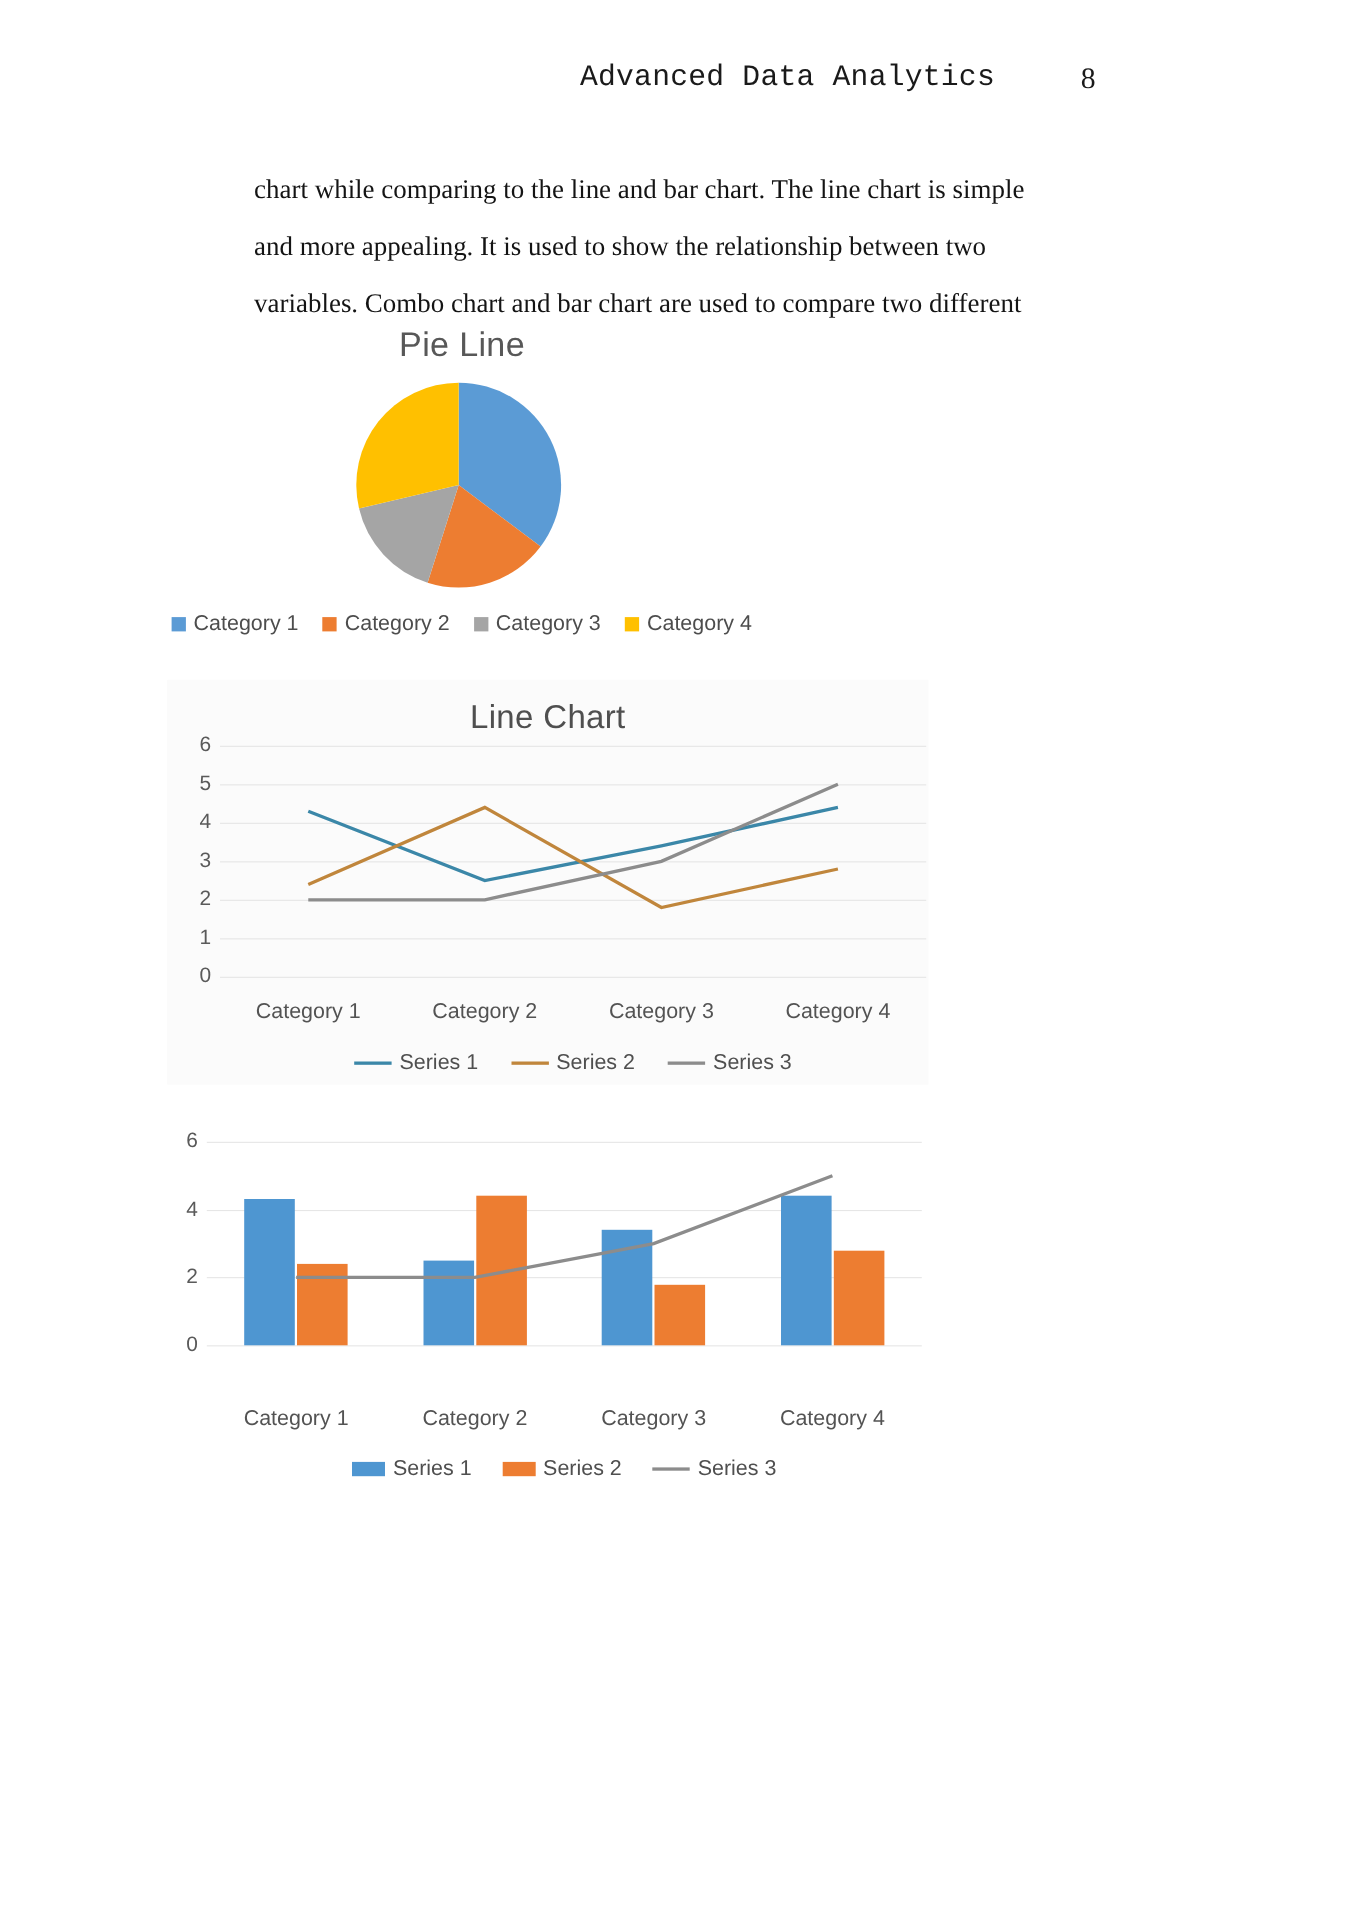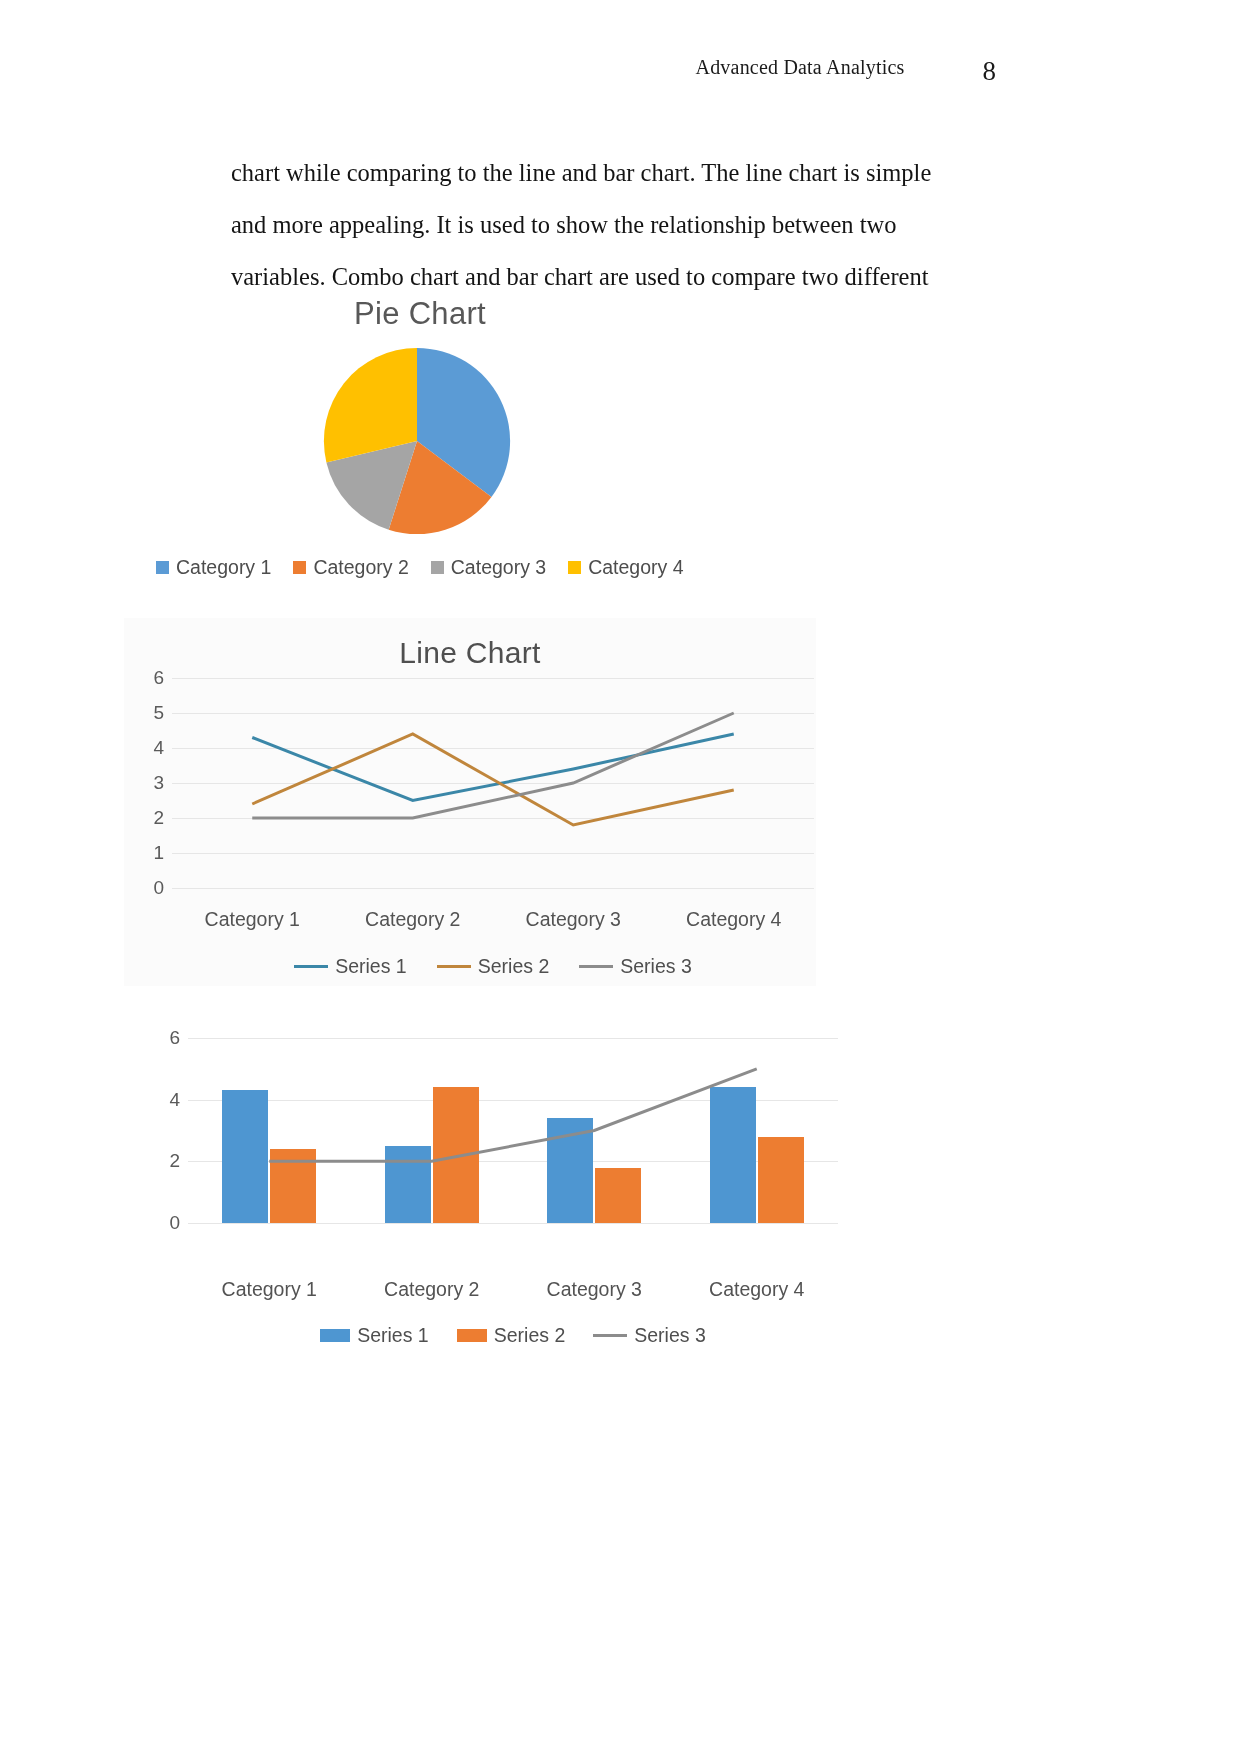--- a/index.html
+++ b/index.html
@@ -29,22 +29,22 @@
     left: 0;
     width: 1241px;
     height: 44px;
     display: flex;
     justify-content: flex-end;
     align-items: flex-start;
     padding-right: 245px;
     box-sizing: border-box;
   }
   .header-title {
-    font-family: Liberation Serif, serif;
-    font-size: 20px;
+    font-family: Liberation Mono, monospace;
+    font-size: 27px;
     letter-spacing: 0.2px;
     color: #1a1a1a;
     white-space: nowrap;
   }
   .header-pageno {
     font-family: "Liberation Serif", serif;
     font-size: 27px;
     color: #1a1a1a;
     margin-left: 78px;
   }
@@ -119,21 +119,21 @@
   .legend-swatch {
     width: 13px;
     height: 13px;
     display: inline-block;
     flex: none;
   }
 
   
   #line-figure {
     top: 618px;
-    left: 124px;
+    left: 152px;
     width: 692px;
     height: 368px;
     background: #fbfbfb;
   }
   #line-figure .chart-title {
     font-size: 30px;
     padding-top: 18px;
     color: #4f4f4f;
   }
   .plot-area {
@@ -279,21 +279,21 @@
 <div class="page">
 
   <div class="header">
     <span class="header-title">Advanced Data Analytics</span>
     <span class="header-pageno">8</span>
   </div>
 
   <p class="body-text">chart while comparing to the line and bar chart. The line chart is simple and more appealing. It is used to show the relationship between two variables. Combo chart and bar chart are used to compare two different patterns</p>
 
   <div class="chart-figure" id="pie-figure">
-    <div class="chart-title">Pie Chart</div>
+    <div class="chart-title">Pie Line</div>
     <div class="pie-wrap">
       <svg class="pie-svg" width="190" height="190" viewBox="0 0 200 200">
 
         <g id="pie-slices">
             <path d="M 100 100 L 100.00 2.00 A 98 98 0 0 1 178.38 158.82 Z" fill="#5b9bd5"></path>
             <path d="M 100 100 L 178.38 158.82 A 98 98 0 0 1 70.20 193.36 Z" fill="#ed7d31"></path>
             <path d="M 100 100 L 70.20 193.36 A 98 98 0 0 1 4.62 122.51 Z" fill="#a5a5a5"></path>
             <path d="M 100 100 L 4.62 122.51 A 98 98 0 0 1 100.00 2.00 Z" fill="#ffc000"></path>
           </g>
       </svg>

